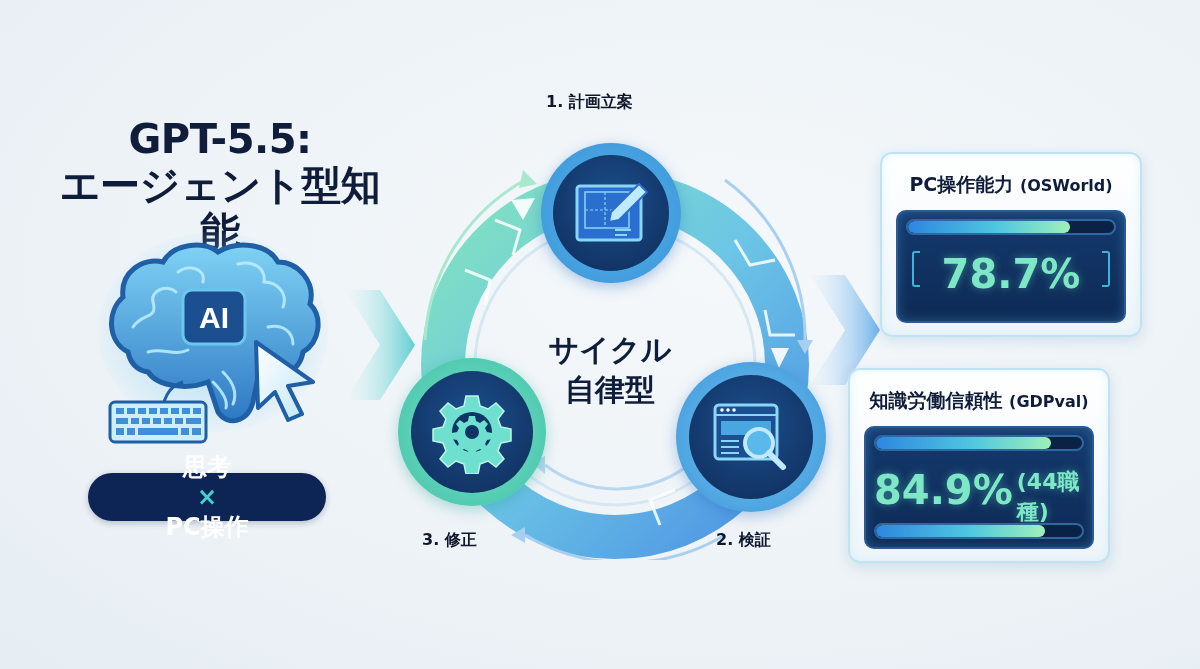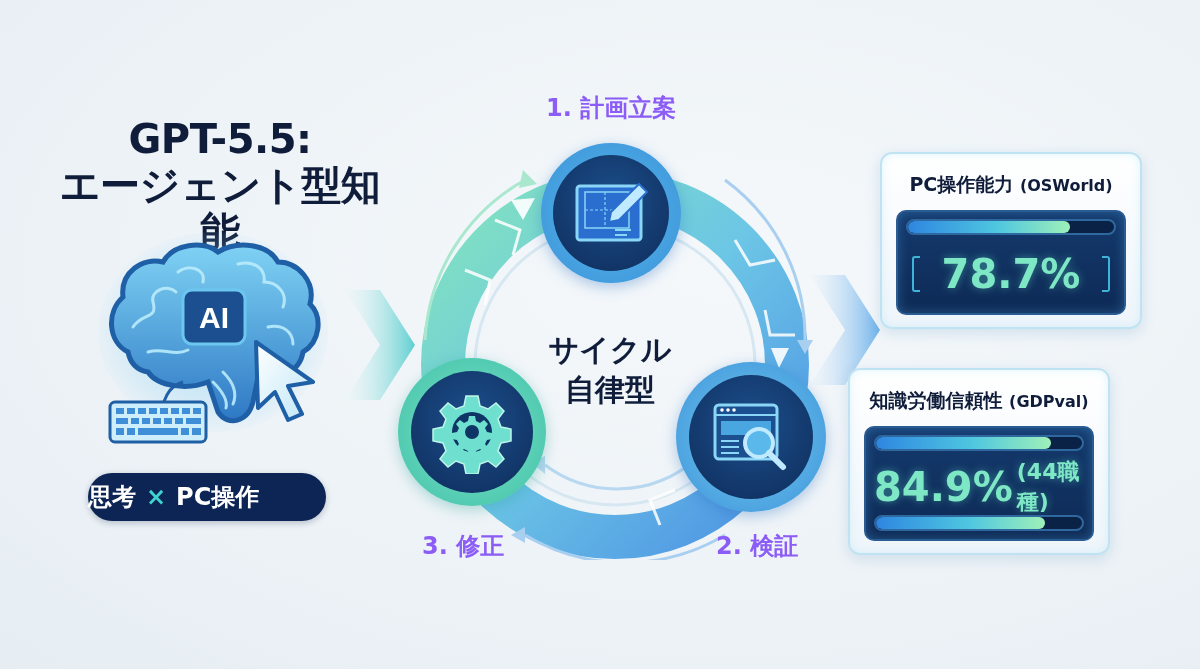--- a/index.html
+++ b/index.html
@@ -24,35 +24,36 @@
   .brain-glow {
     position: absolute; left: 10px; top: 0; width: 230px; height: 200px;
     border-radius: 50%;
     background: radial-gradient(ellipse at center, rgba(110,200,245,0.55) 0%, rgba(150,215,245,0.25) 55%, rgba(255,255,255,0) 75%);
   }
 
   
   .badge {
     left: 88px; top: 473px; width: 238px; height: 48px;
     background: #0d2554; border-radius: 24px;
-    display: flex; align-items: center; gap: 10px;
+    display: flex; align-items: center; justify-content: center; 
     color: #ffffff; font-weight: bold; font-size: 24px;
     box-shadow: 0 2px 6px rgba(10,30,70,0.25);
+    flex-direction: column;
   }
   .badge .times { color: #3fd4d0; font-size: 24px; }
 
   
   .chevron { width: 70px; height: 110px; }
 
   .node {
     position: absolute; border-radius: 50%;
     display: flex; align-items: center; justify-content: center;
   }
   .node-label {
-    position: absolute; font-weight: bold; color: #8b5cf6; font-size: 24px; white-space: nowrap;
+    position: absolute; font-weight: bold; color: #0f172a; font-size: 16px; white-space: nowrap;
   }
   .center-text {
     left: 545px; top: 330px; width: 130px; text-align: center;
     font-weight: bold; font-size: 30px; line-height: 40px; color: #101d3a;
   }
 
   
   .card {
     position: absolute; width: 262px;
     background: linear-gradient(180deg, #ffffff 0%, #eef5fa 100%);
@@ -76,22 +77,22 @@
   }
   .bar-track {
     height: 16px; border-radius: 8px; background: #0b2247;
     border: 2px solid #2f679f; overflow: hidden; position: relative;
   }
   .bar-fill {
     height: 100%; border-radius: 8px;
     background: linear-gradient(90deg, #2e86e0 0%, #4fc7e0 55%, #9ef0b8 100%);
   }
   .value-box {
-    position: relative; margin-top: 8px; height: 62px;
-    display: flex; align-items: center; justify-content: center;
+    position: relative; margin-top: 16px; height: 62px;
+    display: flex; align-items: flex-start; justify-content: center;
     color: #7ee8c6; font-weight: bold; font-size: 40px;
     text-shadow: 0 0 8px rgba(100,230,200,0.45);
   }
   .bracket { position: absolute; width: 8px; height: 36px; border: 2px solid #3fb3d8; }
   .bracket.l { left: 6px; border-right: none; border-radius: 3px 0 0 3px; }
   .bracket.r { right: 6px; border-left: none; border-radius: 0 3px 3px 0; }
   .value-box .note { font-size: 22px; margin-left: 4px; }
 </style>
 </head>
 <body>

